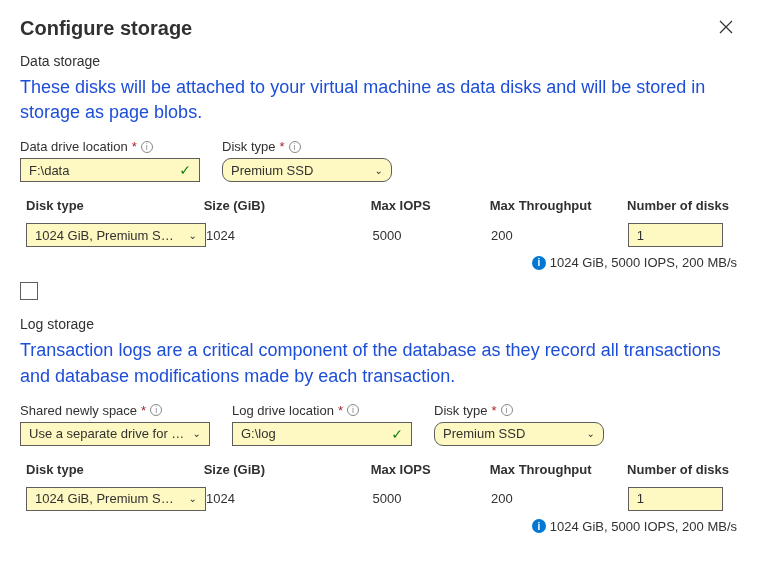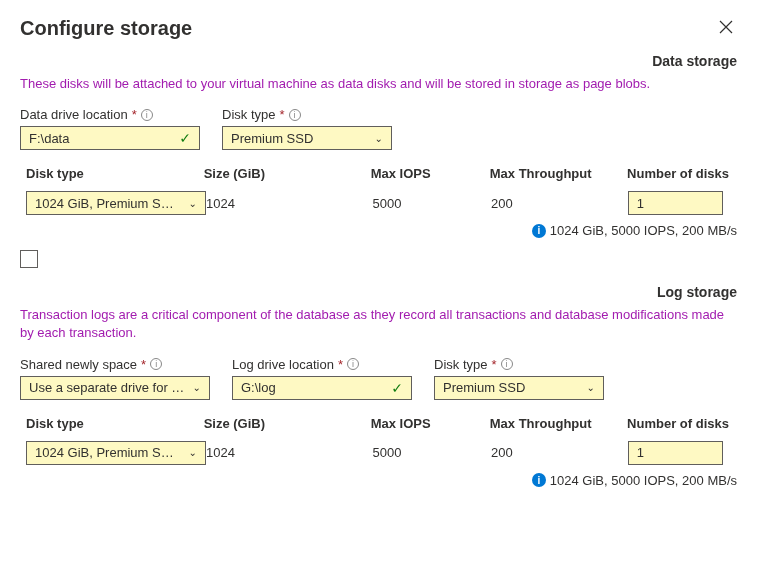--- a/index.html
+++ b/index.html
@@ -1,32 +1,32 @@
 <!DOCTYPE html>
 <html><head>
 <meta charset="utf-8">
 <style>
 * { box-sizing: border-box; margin: 0; padding: 0; }
 body { font-family: "Segoe UI", Arial, sans-serif; font-size: 13px; color: #323130; background: #fff; width: 757px; height: 564px; overflow: hidden; padding: 16px 20px; }
 .header { display: flex; justify-content: space-between; align-items: center; margin-bottom: 12px; }
 .title { font-size: 20px; font-weight: 600; }
 .close { cursor: pointer; font-size: 14px; padding: 4px; }
-.section-title { font-size: 14px; font-weight: 700; margin-bottom: 6px; margin-top: 0; text-align: right; }
-.section-desc { font-size: 13px; color: #a21caf; margin-bottom: 14px; line-height: 1.4; }
+.section-title { font-size: 14px; font-weight: 400; margin-bottom: 6px; margin-top: 0; }
+.section-desc { font-size: 18px; color: #1d4ed8; margin-bottom: 14px; line-height: 1.4; }
 .field-row { display: flex; gap: 22px; margin-bottom: 10px; }
 .field { display: flex; flex-direction: column; }
 .field-label { font-size: 13px; margin-bottom: 4px; display: flex; align-items: center; gap: 4px; }
 .req { color: #a4262c; }
 .info-icon { display: inline-flex; width: 12px; height: 12px; border: 1px solid #888; border-radius: 50%; align-items: center; justify-content: center; font-size: 9px; color: #888; }
 .select, .input { height: 24px; border: 1px solid #605e5c; background: #fef9c3; font-size: 13px; padding: 0 8px; display: flex; align-items: center; justify-content: space-between; position: relative; }
 .input { justify-content: flex-start; }
 .chev { font-size: 10px; color: #323130; margin-left: 6px; }
 .check-ok { color: #107c10; font-size: 14px; margin-left: auto; }
 .w180 { width: 180px; }
-.w170 { width: 170px; }
+.w170 { width: 170px; border-radius: 9px; }
 .w190 { width: 190px; }
 .w95 { width: 95px; }
 .table { margin-top: 10px; }
 .thead, .trow { display: flex; align-items: center; }
 .thead { font-weight: 600; font-size: 13px; padding: 6px 0; }
 .trow { padding: 4px 0; }
 .col-disktype { width: 200px; padding-left: 6px; }
 .col-size { width: 130px; }
 .col-iops { width: 130px; margin-left: 48px; }
 .col-thru { width: 150px; }

